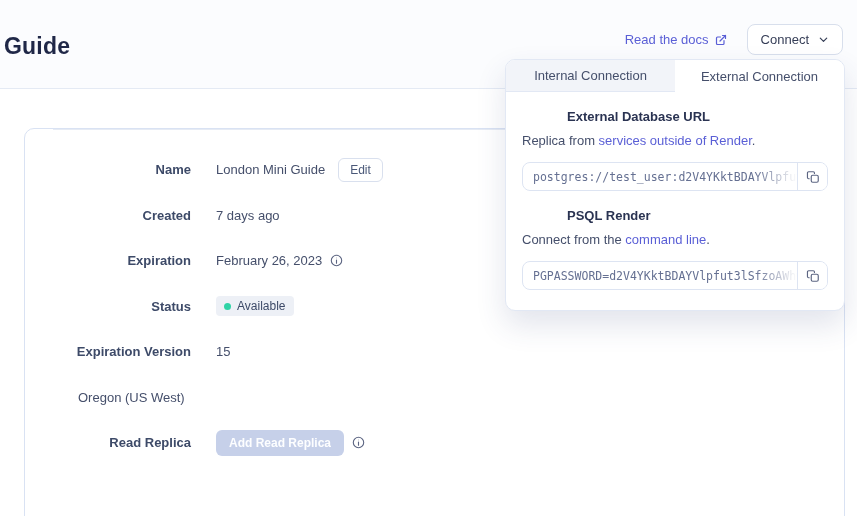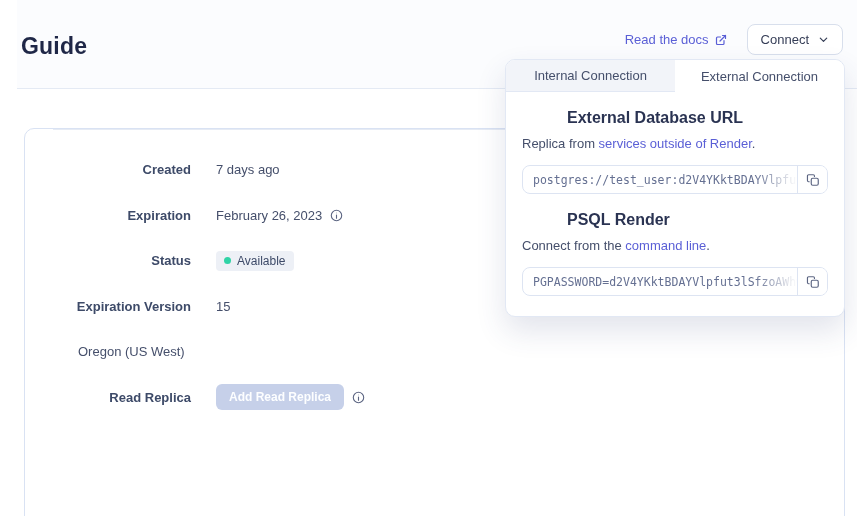--- a/index.html
+++ b/index.html
@@ -1,21 +1,21 @@
 <!DOCTYPE html>
 <html><head>
 <meta charset="utf-8">
 <style>
   * { margin:0; padding:0; box-sizing:border-box; }
   html,body { width:857px; height:516px; }
   body { font-family:"Liberation Sans", sans-serif; background:#fff; }
   .page { position:relative; width:857px; height:516px; overflow:hidden; background:#fff; }
 
   
-  .header { position:absolute; top:0; left:17px; right:0; height:89px;
+  .header { position:absolute; top:0; left:0; right:0; height:89px;
             background:#fbfcfe; border-bottom:1px solid #e4eaf4; }
   .page-title { position:absolute; left:4px; top:33px; font-size:23px; font-weight:700;
                 color:#1f2747; letter-spacing:.2px; white-space:nowrap; }
   .header-actions { position:absolute; top:24px; right:14px; display:flex; align-items:center; gap:20px; }
   .docs-link { display:flex; align-items:center; gap:6px; color:#5a5fd6; font-size:13px;
                text-decoration:none; cursor:pointer; }
   .connect-btn { display:flex; align-items:center; gap:9px; background:#fff;
                  border:1px solid #d8dfec; border-radius:8px; padding:7px 13px;
                  font-size:13px; color:#353d56; font-family:inherit; cursor:pointer; }
 
@@ -42,21 +42,21 @@
   
   .popover { position:absolute; left:505px; top:59px; width:340px; background:#fff;
              border:1px solid #e2e8f4; border-radius:10px; overflow:hidden; z-index:5;
              box-shadow:0 14px 30px rgba(50,65,120,.14); }
   .tabs { display:flex; height:32px; }
   .tab { flex:1; display:flex; align-items:center; justify-content:center;
          font-size:13px; color:#454f6b; cursor:pointer; }
   .tab.inactive { background:#f2f4f9; border-bottom:1px solid #e2e8f4; }
   .tab.active { background:#fff; }
   .popover-body { padding:14px 16px 16px; }
-  .section-heading { font-size:16px; font-weight:700; color:#2a3352; margin:3px 0 9px;padding-left:45px; }
+  .section-heading { font-size:13px; font-weight:700; color:#2a3352; margin:3px 0 9px;padding-left:45px; }
   .section-desc { font-size:13px; color:#454f6b; margin:0 0 14px; }
   .desc-link { color:#5a5fd6; cursor:pointer; }
   .input-group { display:flex; border:1px solid #dde4f2; border-radius:8px; height:29px;
                  overflow:hidden; margin-bottom:17px; }
   .input-group.last { margin-bottom:4px; }
   .code-input { flex:1; position:relative; display:flex; align-items:center; padding:0 10px;
                 font-family:"DejaVu Sans Mono", monospace; font-size:11.5px; color:#657092;
                 white-space:nowrap; overflow:hidden; cursor:text; }
   .code-input::after { content:""; position:absolute; top:0; right:0; width:42px; height:100%;
                        background:linear-gradient(to right, rgba(255,255,255,0), #fff); }
@@ -90,20 +90,25 @@
           </svg>
         </span>
       </button>
     </div>
   </div>
 
   <div class="card">
     <div class="card-divider"></div>
     <div class="rows">
 
+      <div class="row">
+        <div class="row-label">Name</div>
+        <div class="row-value">London Mini Guide</div>
+        <button class="edit-btn">Edit</button>
+      </div>
 
       <div class="row">
         <div class="row-label">Created</div>
         <div class="row-value">7 days ago</div>
       </div>
 
       <div class="row">
         <div class="row-label">Expiration</div>
         <div class="row-value">February 26, 2023</div>
         <span class="info-icon">

